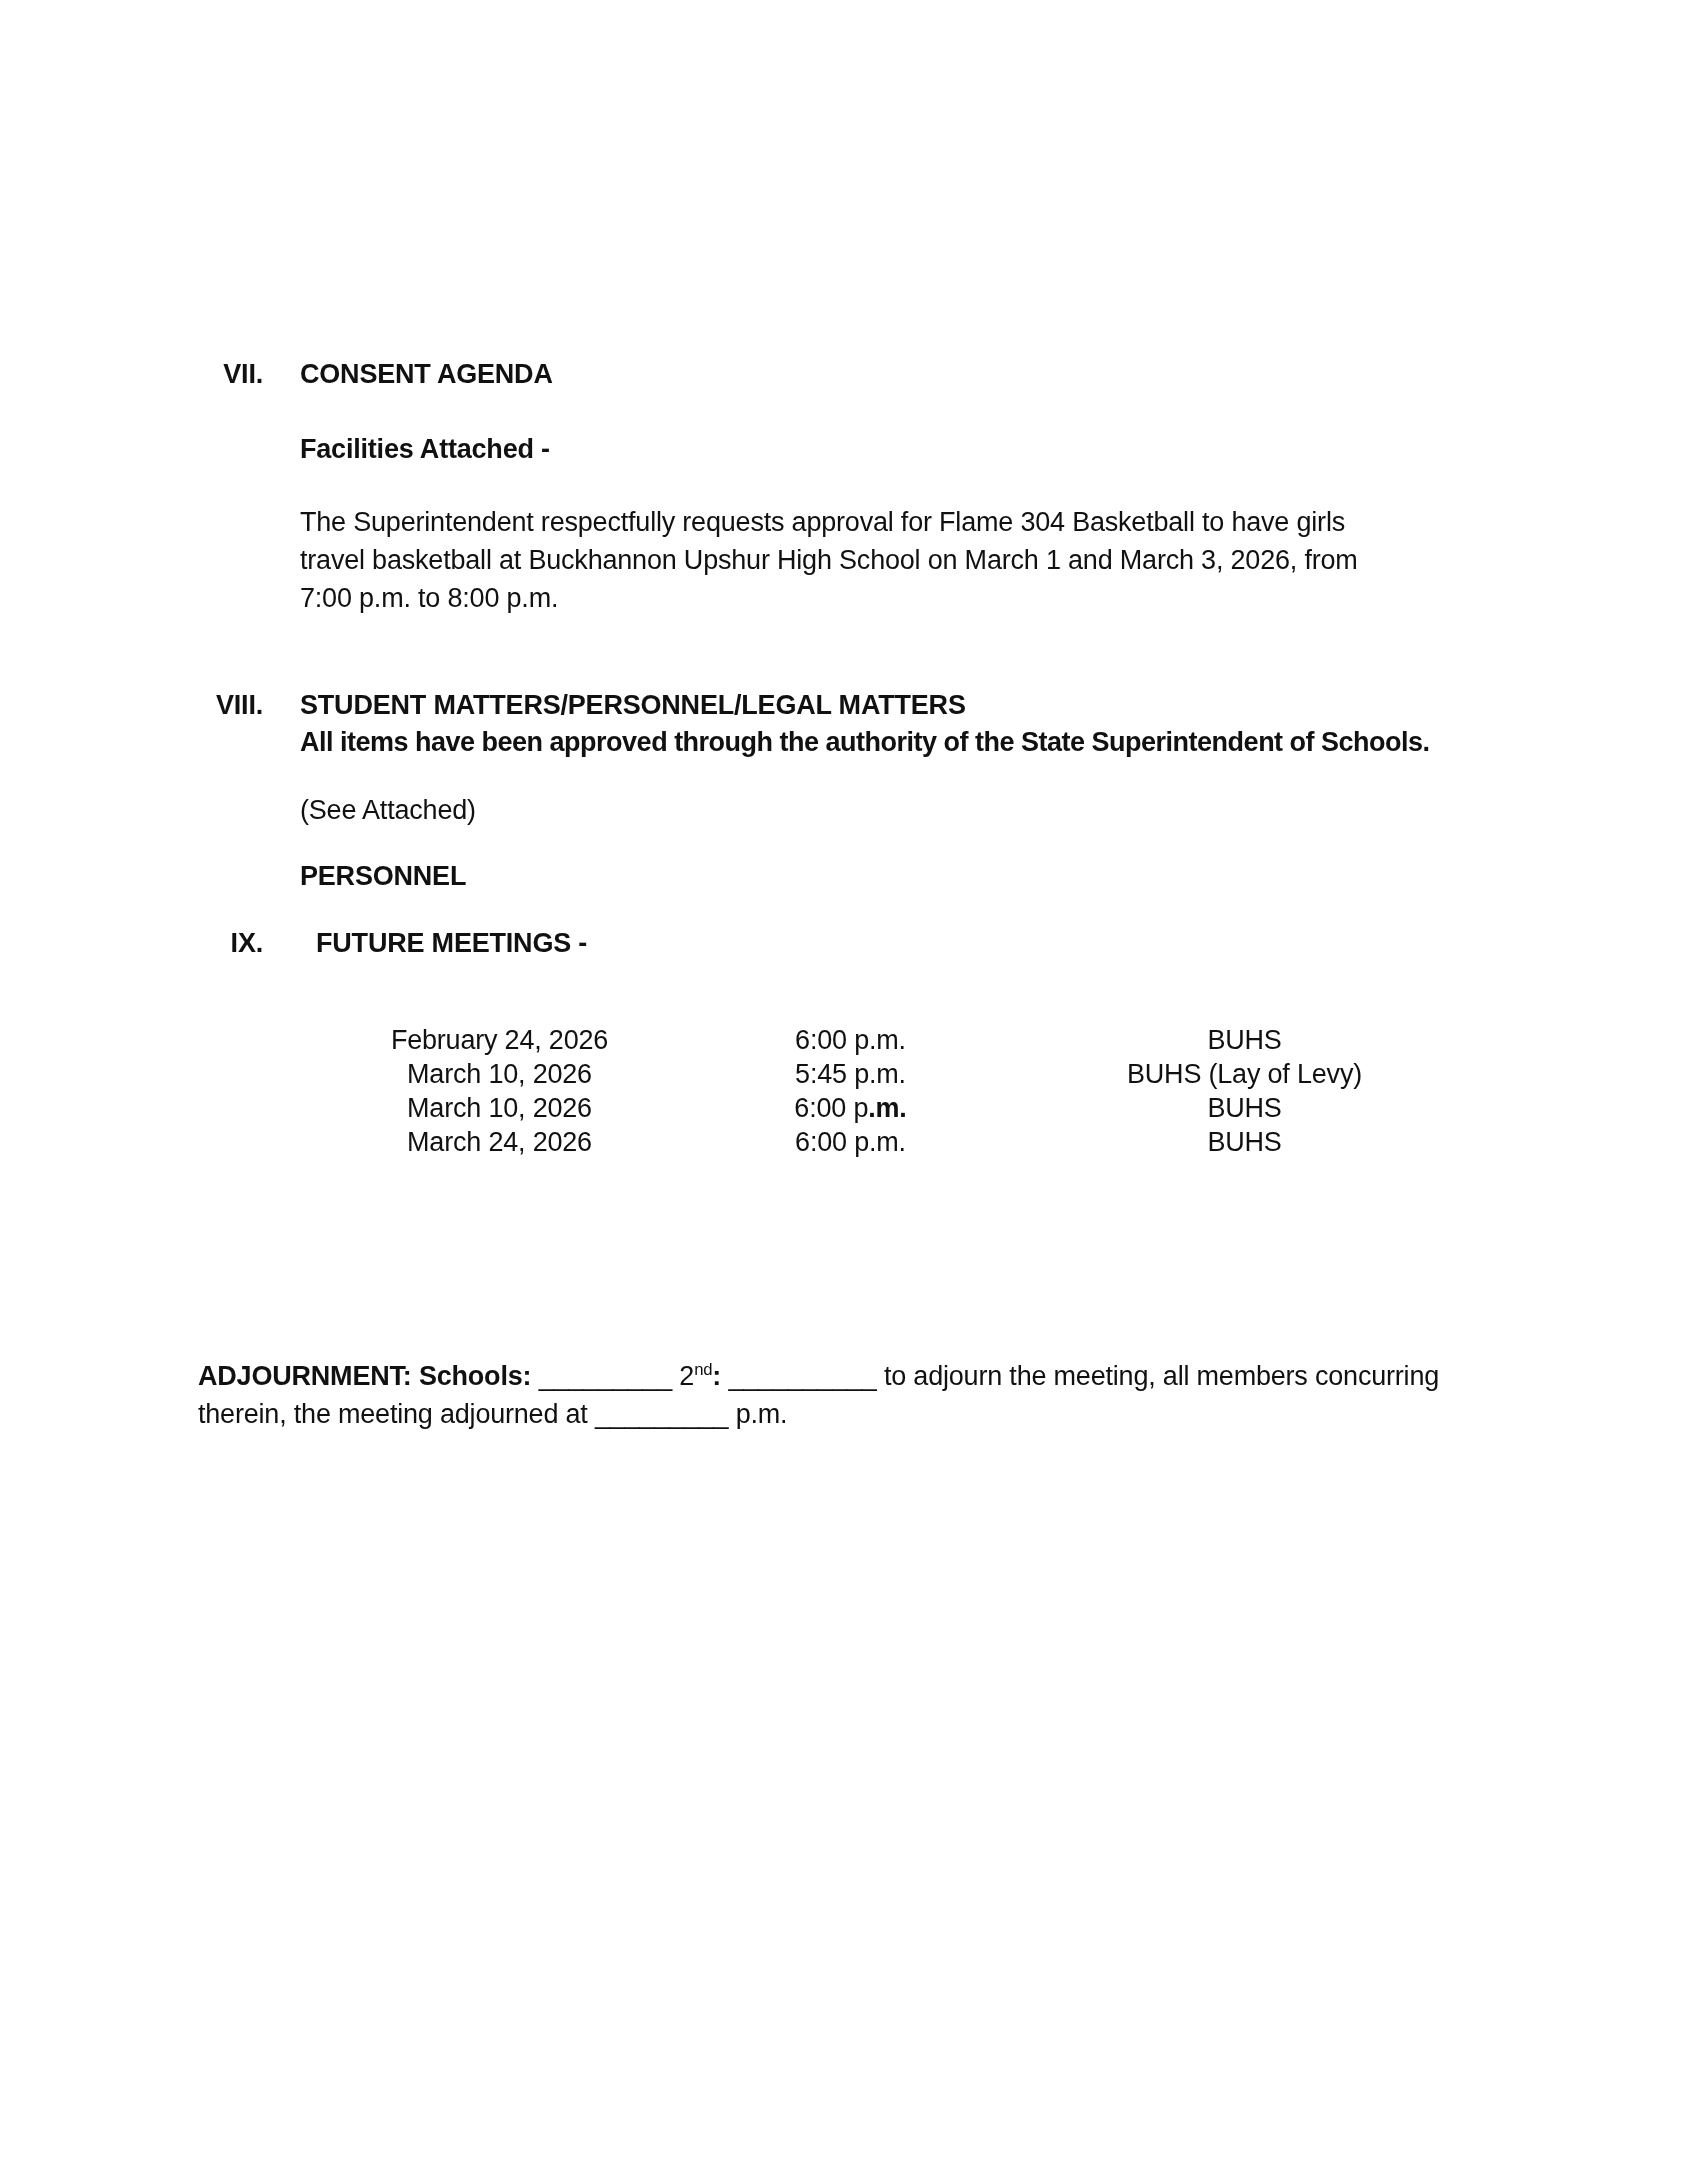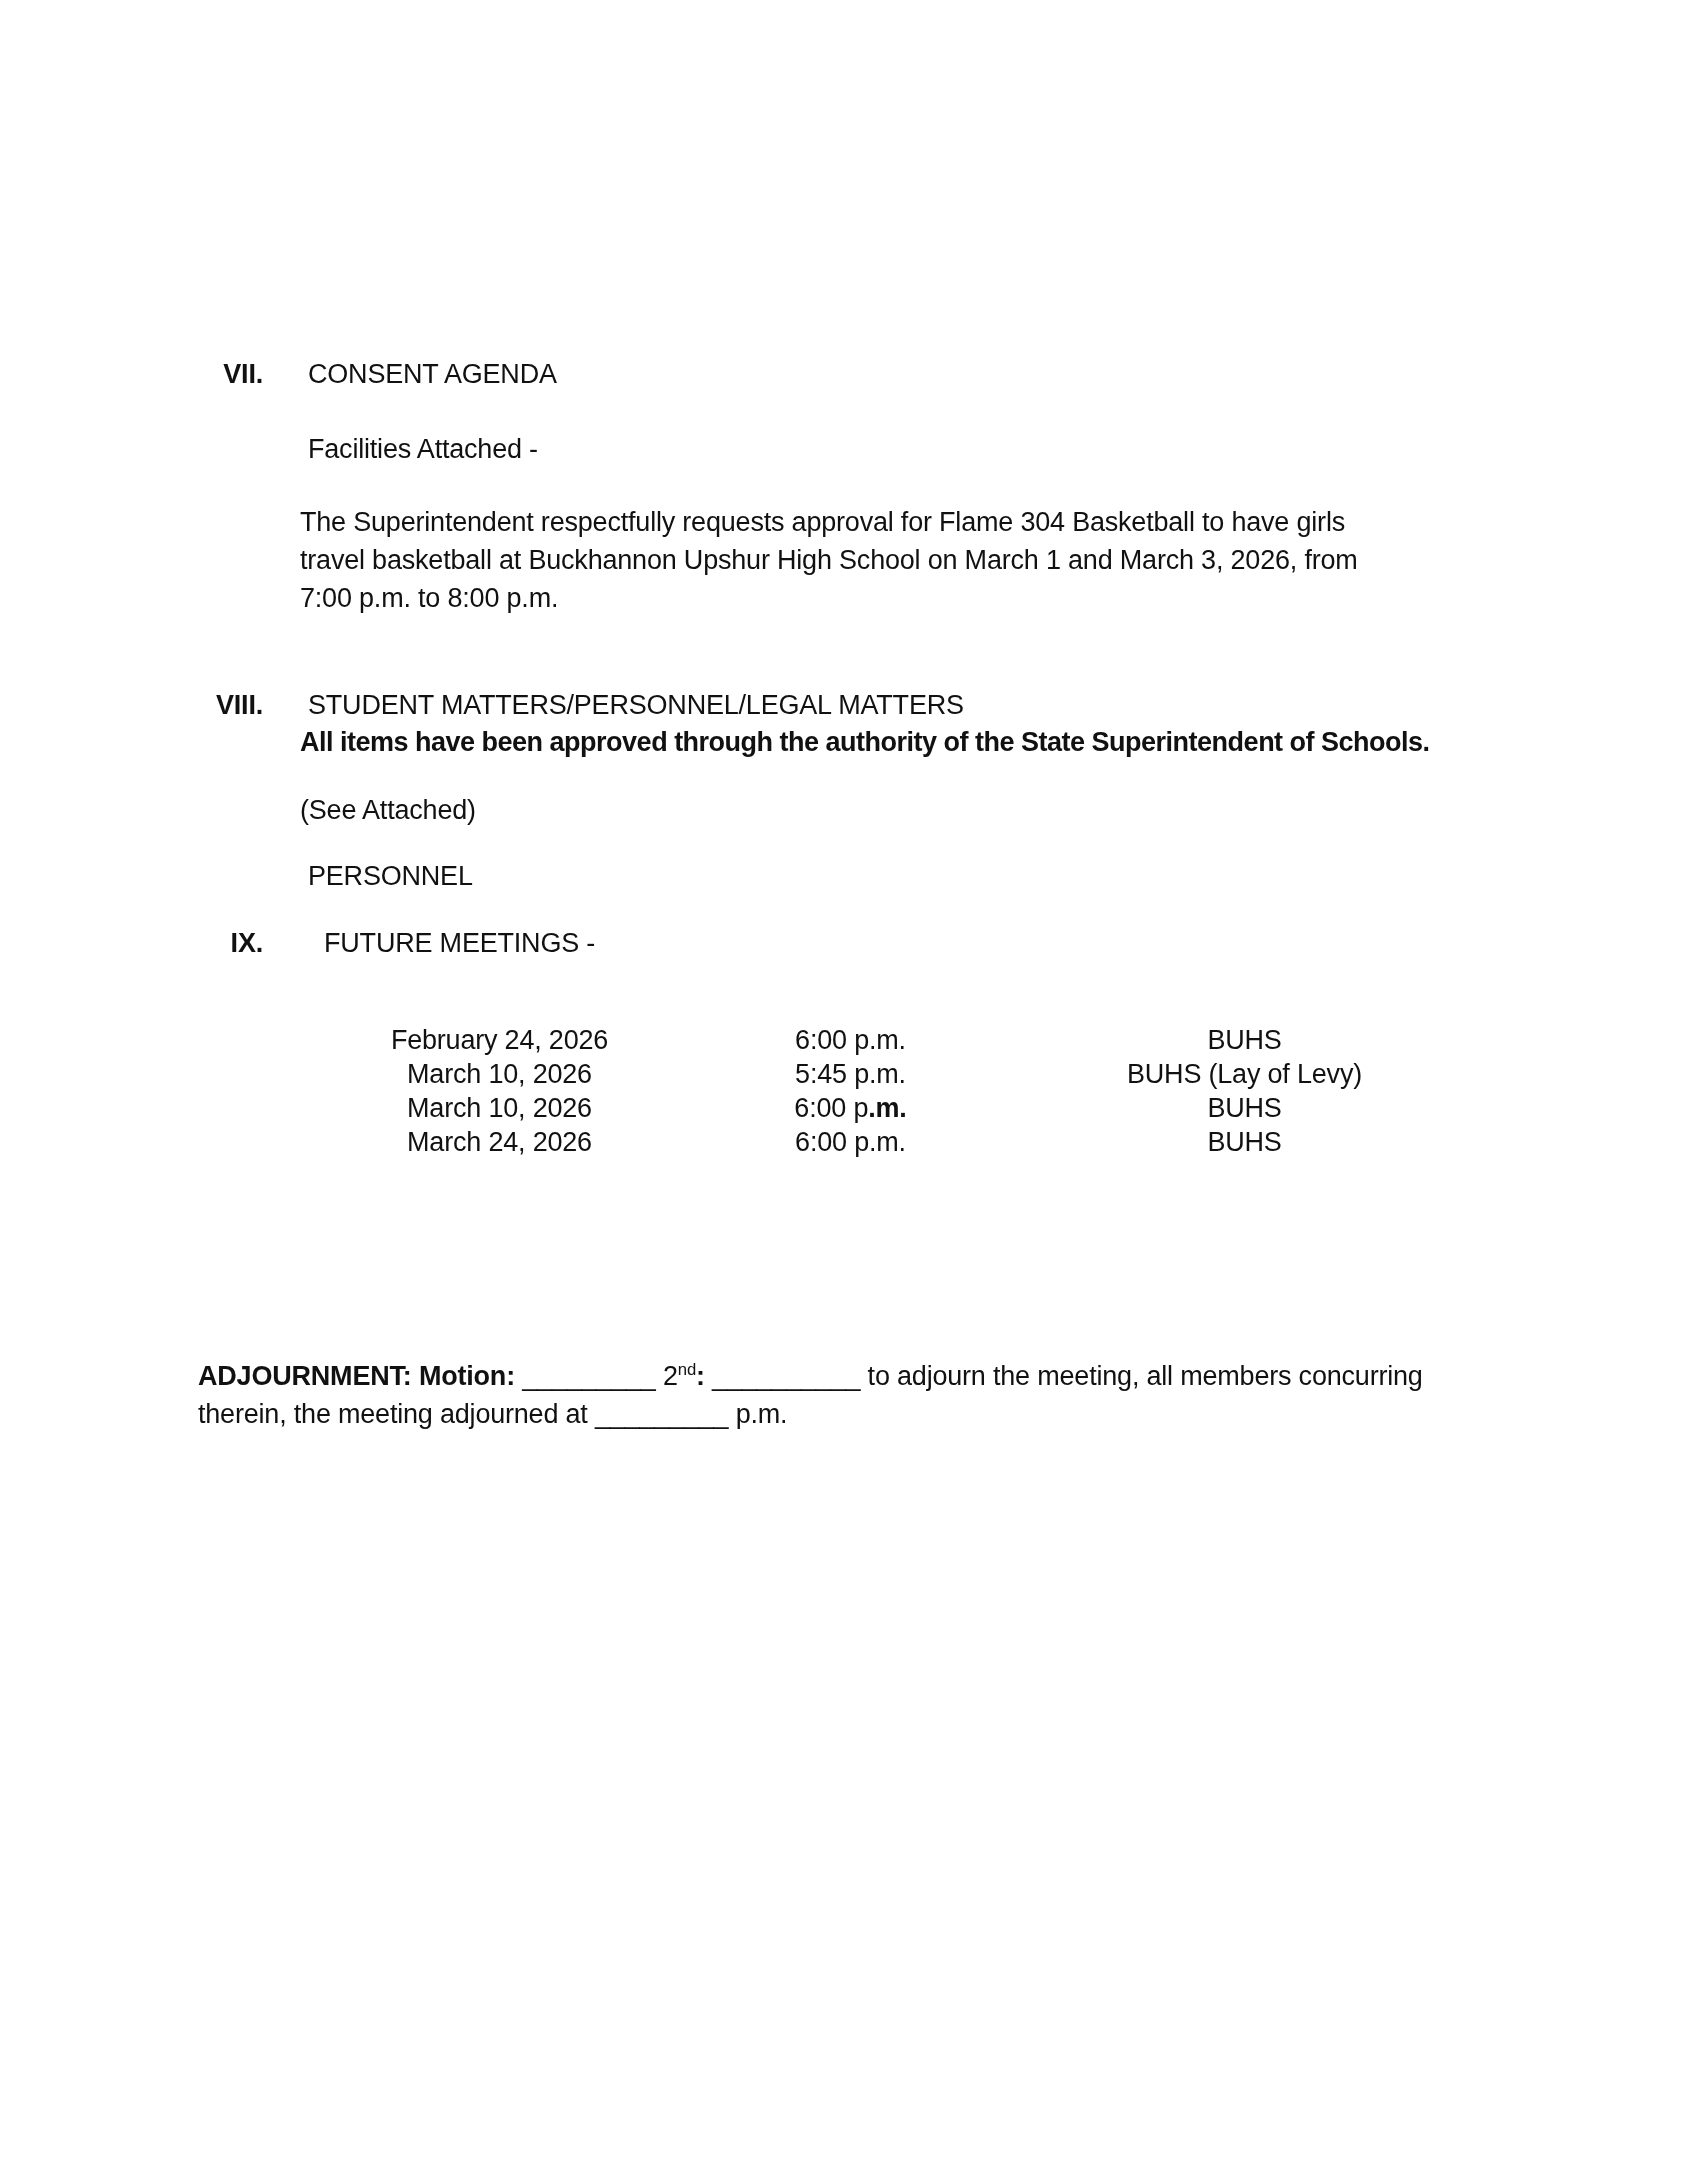--- a/index.html
+++ b/index.html
@@ -32,24 +32,23 @@
     padding-right: 37px;
     font-weight: 700;
     line-height: 37px;
     white-space: nowrap;
   }
   .indent {
     padding-left: 102px;
   }
   .bold { font-weight: 700; }
   .h {
-    font-weight: 400;
+    font-weight: 700;
     line-height: 37px;
     white-space: nowrap;
-    margin-left: 8px;
   }
   .sub {
     font-weight: 700;
     line-height: 37px;
     white-space: nowrap;
     letter-spacing: -0.5px;
   }
   .plain {
     line-height: 37px;
     white-space: nowrap;
@@ -150,18 +149,18 @@
       <div class="mrow">
         <span>March 24, 2026</span>
         <span><span>6:00 p.m.</span><span class="bold"></span></span>
         <span>BUHS</span>
       </div>
 
     </div>
   </div>
 
   <div class="adjourn mt-adjourn">
-    <div class="line"><span class="bold">ADJOURNMENT: Motion:</span> <span>_________</span> <span><span>2</span><sup>nd</sup><span class="bold">:</span></span> <span>__________</span> <span>to adjourn the meeting, all members concurring</span></div>
+    <div class="line"><span class="bold">ADJOURNMENT: Schools:</span> <span>_________</span> <span><span>2</span><sup>nd</sup><span class="bold">:</span></span> <span>__________</span> <span>to adjourn the meeting, all members concurring</span></div>
     <div class="line"><span>therein, the meeting adjourned at</span> <span>_________</span> <span>p.m.</span></div>
   </div>
 
 </div>
 
 
 </body></html>

